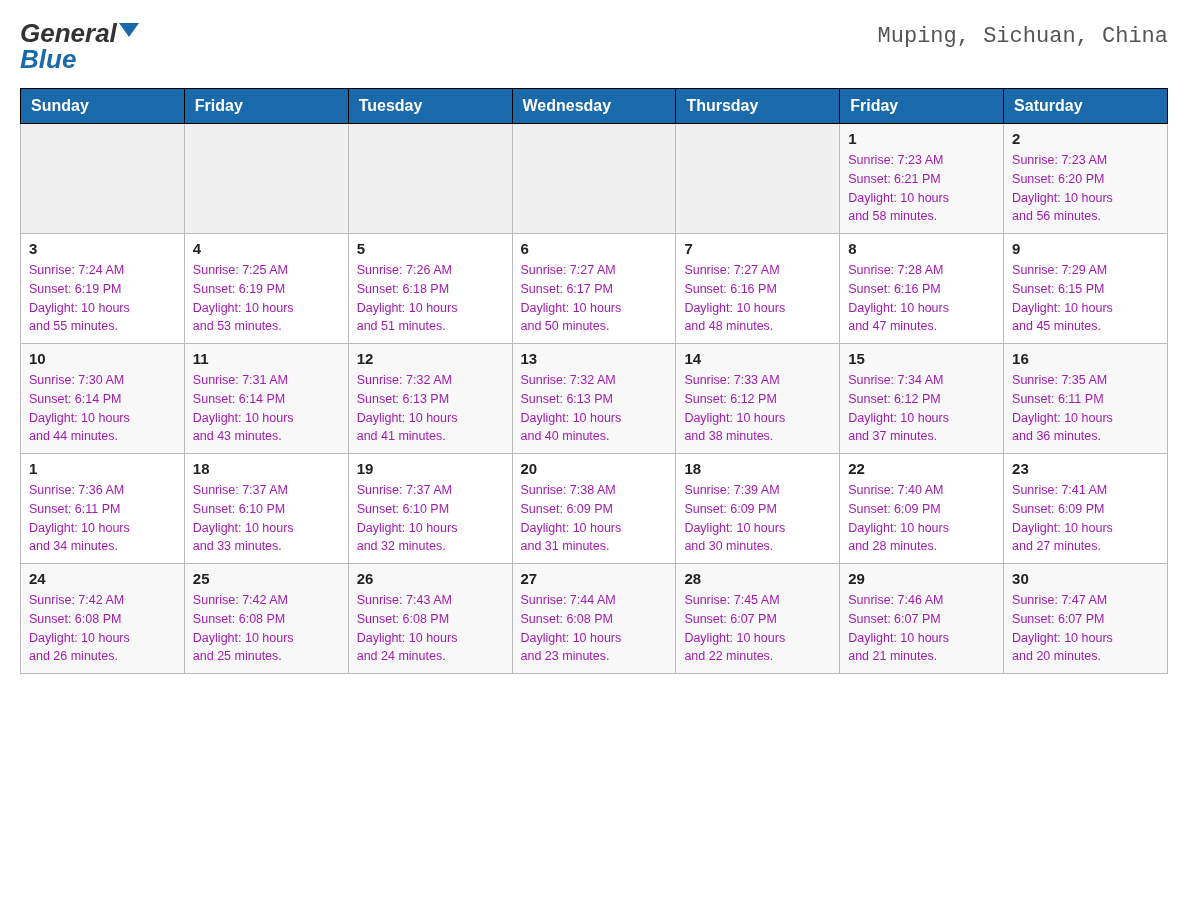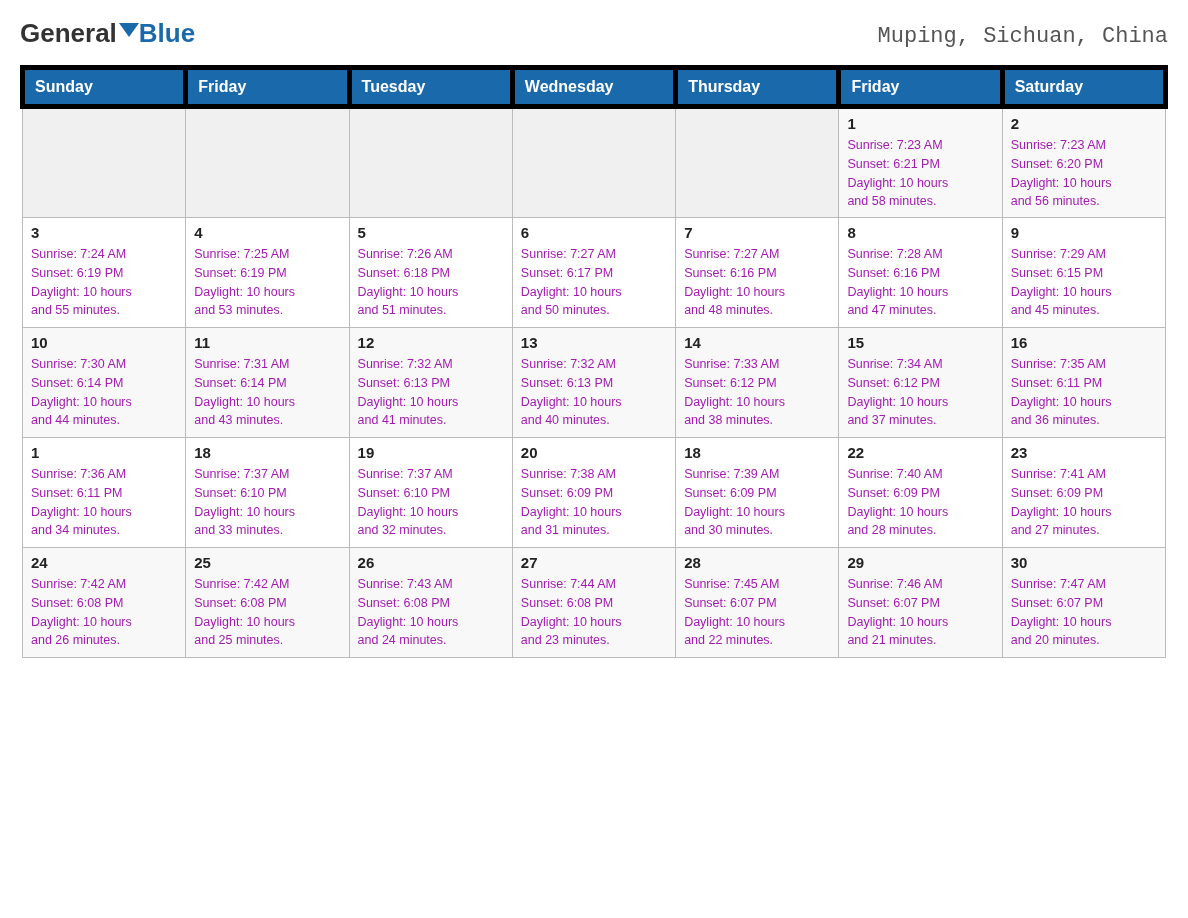--- a/index.html
+++ b/index.html
@@ -11,22 +11,23 @@
       min-height: 918px;
     }
     .header-area {
       display: flex;
       justify-content: space-between;
       align-items: flex-start;
       margin-bottom: 16px;
     }
     .logo {
       display: flex;
-      flex-direction: row;
+      flex-direction: column;
       align-items: flex-start;
+      font-style: italic;
     }
     .logo-general {
       font-size: 26px;
       font-weight: bold;
       color: #333;
       line-height: 1;
     }
     .logo-blue {
       font-size: 26px;
       font-weight: bold;
@@ -65,21 +66,21 @@
       border-collapse: collapse;
       border: 1px solid #aaa;
     }
     .calendar-table thead tr th {
       background-color: #1a6aab;
       color: #fff;
       padding: 8px 10px;
       font-size: 16px;
       font-weight: bold;
       text-align: left;
-      border: 5px solid #000000;
+      border: 1px solid #000000;
     }
     .calendar-table tbody tr td {
       border: 1px solid #bbb;
       vertical-align: top;
       padding: 6px 8px;
       width: 14.28%;
       height: 110px;
       font-size: 13px;
       color: #333;
       background: #fff;

